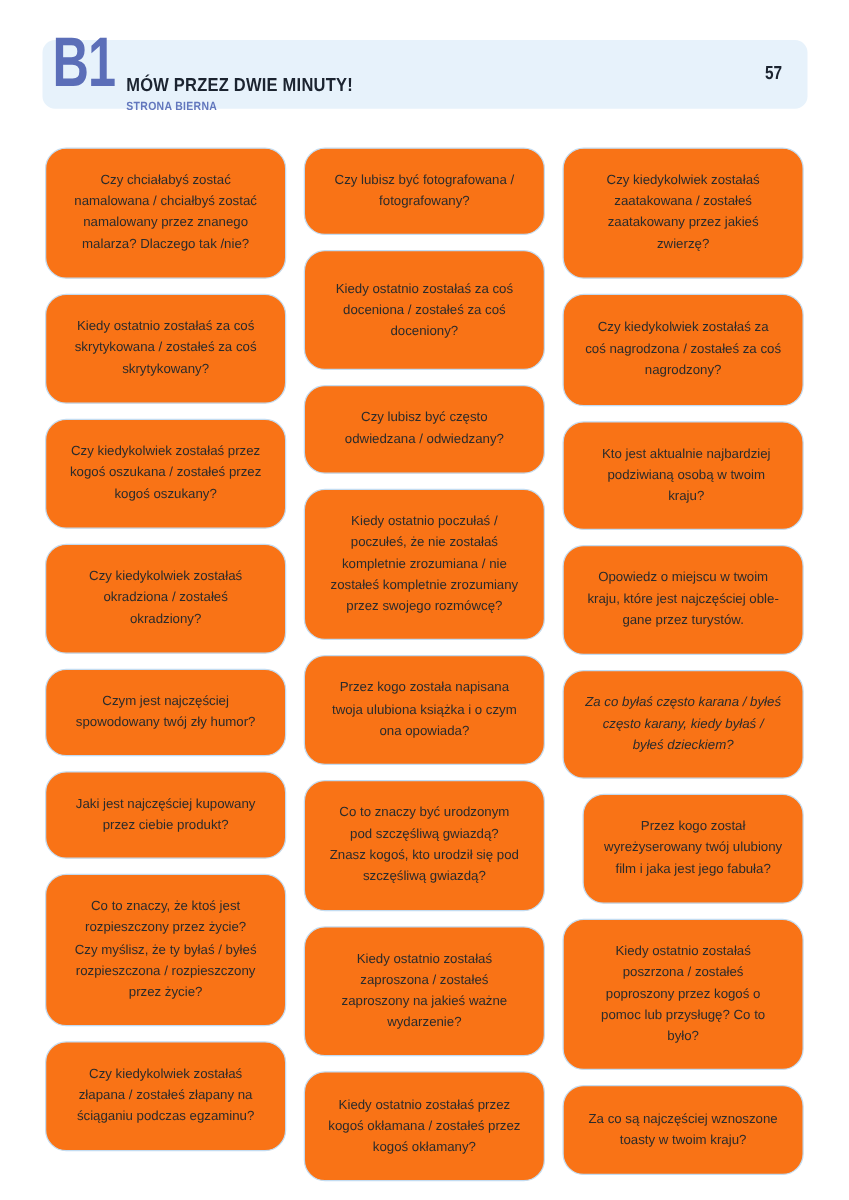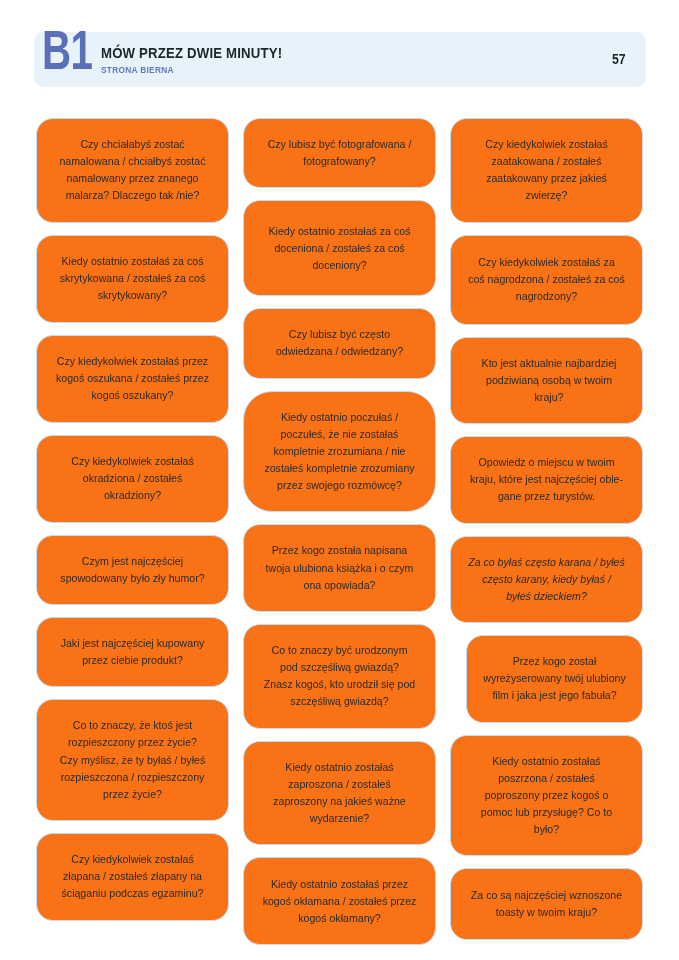--- a/index.html
+++ b/index.html
@@ -40,21 +40,21 @@
     color: #5b6eb8;
     transform: scaleX(0.72);
     transform-origin: left top;
     z-index: 3;
     white-space: nowrap;
   }
 
   .header-text {
     position: absolute;
     left: 101px;
-    top: 44px;
+    top: 60px;
     z-index: 3;
   }
 
   .header-title {
     font-family: "Liberation Sans Narrow", "Liberation Sans", sans-serif;
     font-size: 15px;
     font-weight: bold;
     letter-spacing: 0.2px;
     color: #1c2430;
     transform: scaleX(0.88);
@@ -160,21 +160,21 @@
 kogoś oszukana / zostałeś przez
 kogoś oszukany?</div>
       </div>
       <div class="card" style="min-height: 88px;">
         <div class="card-text">Czy kiedykolwiek zostałaś
 okradziona / zostałeś
 okradziony?</div>
       </div>
       <div class="card" style="min-height: 70px;">
         <div class="card-text">Czym jest najczęściej
-spowodowany było zły humor?</div>
+spowodowany twój zły humor?</div>
       </div>
       <div class="card" style="min-height: 62px;">
         <div class="card-text">Jaki jest najczęściej kupowany
 przez ciebie produkt?</div>
       </div>
       <div class="card" style="min-height: 108px;">
         <div class="card-text">Co to znaczy, że ktoś jest
 rozpieszczony przez życie?
 Czy myślisz, że ty byłaś / byłeś
 rozpieszczona / rozpieszczony
@@ -193,21 +193,21 @@
       </div>
       <div class="card" style="min-height: 96px;">
         <div class="card-text">Kiedy ostatnio zostałaś za coś
 doceniona / zostałeś za coś
 doceniony?</div>
       </div>
       <div class="card" style="min-height: 64px;">
         <div class="card-text">Czy lubisz być często
 odwiedzana / odwiedzany?</div>
       </div>
-      <div class="card" style="min-height: 116px; border-radius: 29px;">
+      <div class="card" style="min-height: 116px;">
         <div class="card-text">Kiedy ostatnio poczułaś /
 poczułeś, że nie zostałaś
 kompletnie zrozumiana / nie
 zostałeś kompletnie zrozumiany
 przez swojego rozmówcę?</div>
       </div>
       <div class="card" style="min-height: 84px;">
         <div class="card-text">Przez kogo została napisana
 twoja ulubiona książka i o czym
 ona opowiada?</div>

